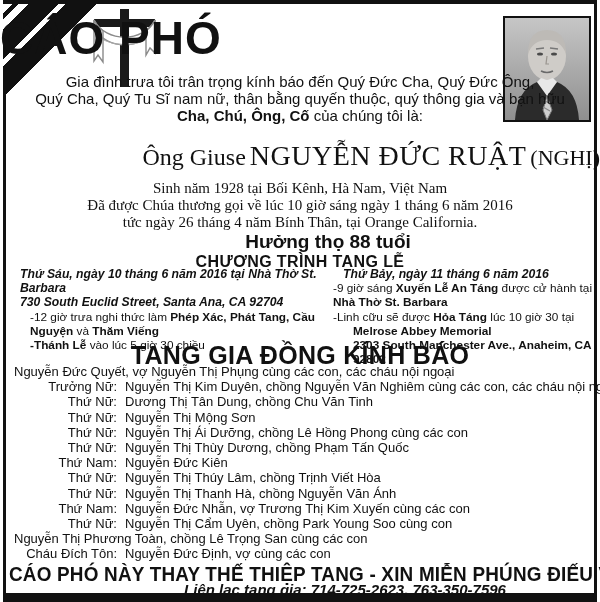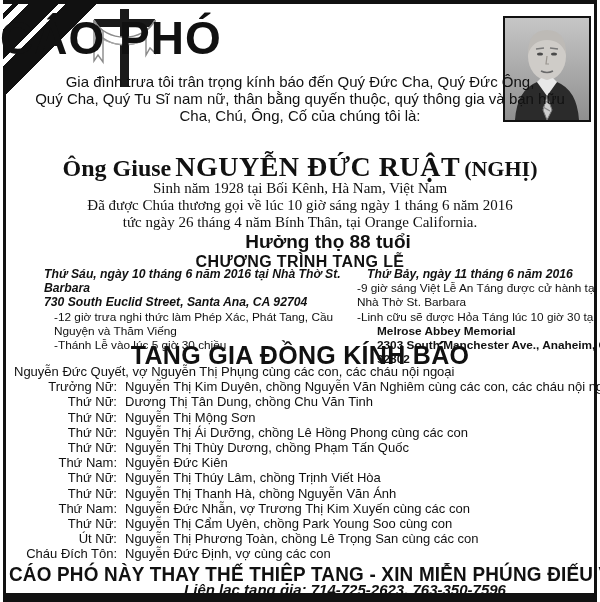--- a/index.html
+++ b/index.html
@@ -33,38 +33,38 @@
   .title{
     position:absolute;top:13px;left:0;width:100%;text-align:left;
     font-size:46px;font-weight:bold;letter-spacing:1px;line-height:1.1;
     transform:scaleY(1.02);
   }
   .intro{
     position:absolute;top:73px;left:30px;width:540px;text-align:center;
     font-size:15px;line-height:17px;
   }
   .name-line{
-    position:absolute;top:151px;left:0;width:100%;text-align:center;
-    font-family:"Liberation Serif","DejaVu Serif",serif;font-weight:bold;
+    position:absolute;top:140px;left:0;width:100%;text-align:right;
+    font-family:"Liberation Serif","DejaVu Serif",serif;font-weight:normal;
     line-height:32px;white-space:nowrap;
   }
   .name-prefix{font-size:24px;}
   .name-main{font-size:28px;letter-spacing:0.5px;}
   .name-suffix{font-size:22px;}
   .centered{position:absolute;left:0;width:100%;text-align:center;}
   .detail{font-size:15px;line-height:17px;font-family:Liberation Serif, serif;}
   .age{font-size:19px;font-weight:bold;padding-left:28px;}
   .program-header{font-size:16px;font-weight:bold;letter-spacing:0.4px;}
-  .sched{position:absolute;top:267px;font-size:11.8px;line-height:14.2px;margin-left:24px;}
+  .sched{position:absolute;top:267px;font-size:11.8px;line-height:14.2px;}
   .sched-left{left:20px;width:310px;}
   .sched-right{left:333px;width:262px;}
   .sched .date{font-weight:bold;font-style:italic;font-size:12.2px;}
   .sched .indent1{padding-left:10px;}
   .sched .indent2{padding-left:20px;}
-  .sched .b, .seg .sb{font-weight:normal;text-align:center;}
+  .sched .b, .seg .sb{font-weight:bold;text-align:center;}
   .bold{font-weight:bold;}
   .family-header{top:341px;font-size:25px;font-weight:bold;letter-spacing:0.3px;}
   .family{position:absolute;top:364px;left:14px;right:10px;font-size:13px;}
   .family .row{display:flex;line-height:15.2px;}
   .family .lbl{width:103px;text-align:right;flex:none;margin-right:8px;}
   .family .nm{flex:1;text-align:left;white-space:nowrap;}
   .footer-notice{
     top:563px;font-size:19.5px;font-weight:bold;white-space:nowrap;
     transform:scaleX(0.97);letter-spacing:0.2px;
   }
@@ -131,21 +131,21 @@
 
 <div class="sched sched-left">
   <div class="date">Thứ Sáu, ngày 10 tháng 6 năm 2016 tại Nhà Thờ St. Barbara</div>
   <div class="date">730 South Euclid Street, Santa Ana, CA 92704</div>
   <div class="seg indent1"><span>-12 giờ trưa nghi thức làm </span><span class="sb">Phép Xác, Phát Tang, Cầu Nguyện</span><span> và </span><span class="sb">Thăm Viếng</span></div>
   <div class="seg indent1"><span class="sb">-Thánh Lễ</span><span> vào lúc 5 giờ 30 chiều</span></div>
 </div>
 
 <div class="sched sched-right">
   <div class="date indent1">Thứ Bảy, ngày 11 tháng 6 năm 2016</div>
-  <div class="seg"><span>-9 giờ sáng </span><span class="sb">Việt Lễ An Táng</span><span> được cử hành tại </span><span class="sb">Nhà Thờ St. Barbara</span></div>
+  <div class="seg"><span>-9 giờ sáng </span><span class="sb">Xuyến Lễ An Táng</span><span> được cử hành tại </span><span class="sb">Nhà Thờ St. Barbara</span></div>
   <div class="seg"><span>-Linh cữu sẽ được </span><span class="sb">Hỏa Táng</span><span> lúc 10 giờ 30 tại</span></div>
   <div class="bold indent2">Melrose Abbey Memorial</div>
   <div class="bold indent2">2303 South Manchester Ave., Anaheim, CA 92802</div>
 </div>
 
 <div class="centered family-header">TANG GIA ĐỒNG KÍNH BÁO</div>
 
 <div class="family">
   <div class="row">
       <span class="nm">Nguyễn Đức Quyết, vợ Nguyễn Thị Phụng cùng các con, các cháu  nội ngoại</span>
@@ -184,21 +184,20 @@
     </div>
   <div class="row">
       <span class="lbl">Thứ Nam:</span>
       <span class="nm">Nguyễn Đức Nhẫn, vợ Trương Thị Kim Xuyến cùng các con</span>
     </div>
   <div class="row">
       <span class="lbl">Thứ Nữ:</span>
       <span class="nm">Nguyễn Thị Cẩm Uyên, chồng Park Young Soo cùng con</span>
     </div>
   <div class="row">
-      <span class="lbl">Út Nữ:</span>
       <span class="nm">Nguyễn Thị Phương Toàn, chồng Lê Trọng San cùng các con</span>
     </div>
   <div class="row">
       <span class="lbl">Cháu Đích Tôn:</span>
       <span class="nm">Nguyễn Đức Định, vợ cùng các con</span>
     </div>
 </div>
 
 <div class="centered footer-notice">CÁO PHÓ NÀY THAY THẾ THIỆP TANG - XIN MIỄN PHÚNG ĐIẾU VÀ VÒNG HOA</div>
 <div class="centered footer-contact">Liên lạc tang gia: 714-725-2623, 763-350-7596</div>

